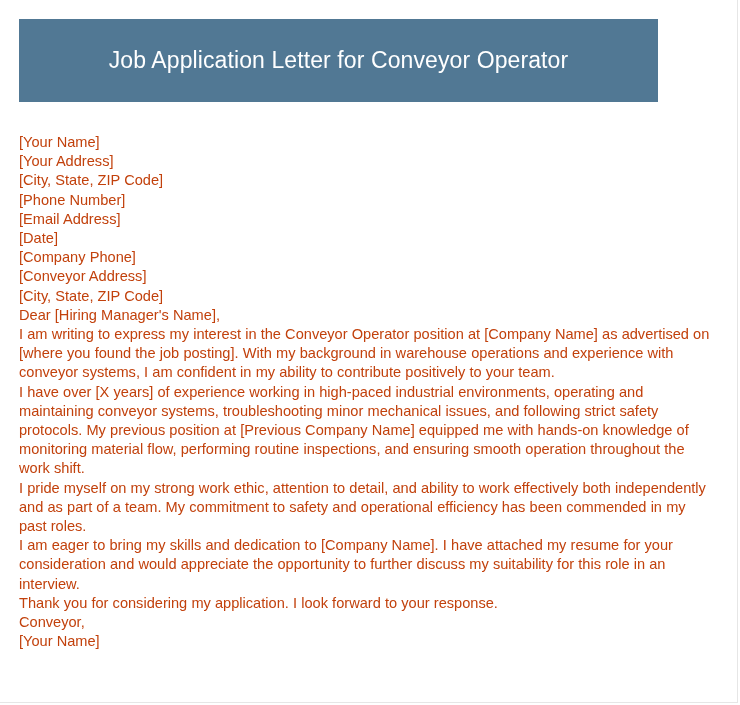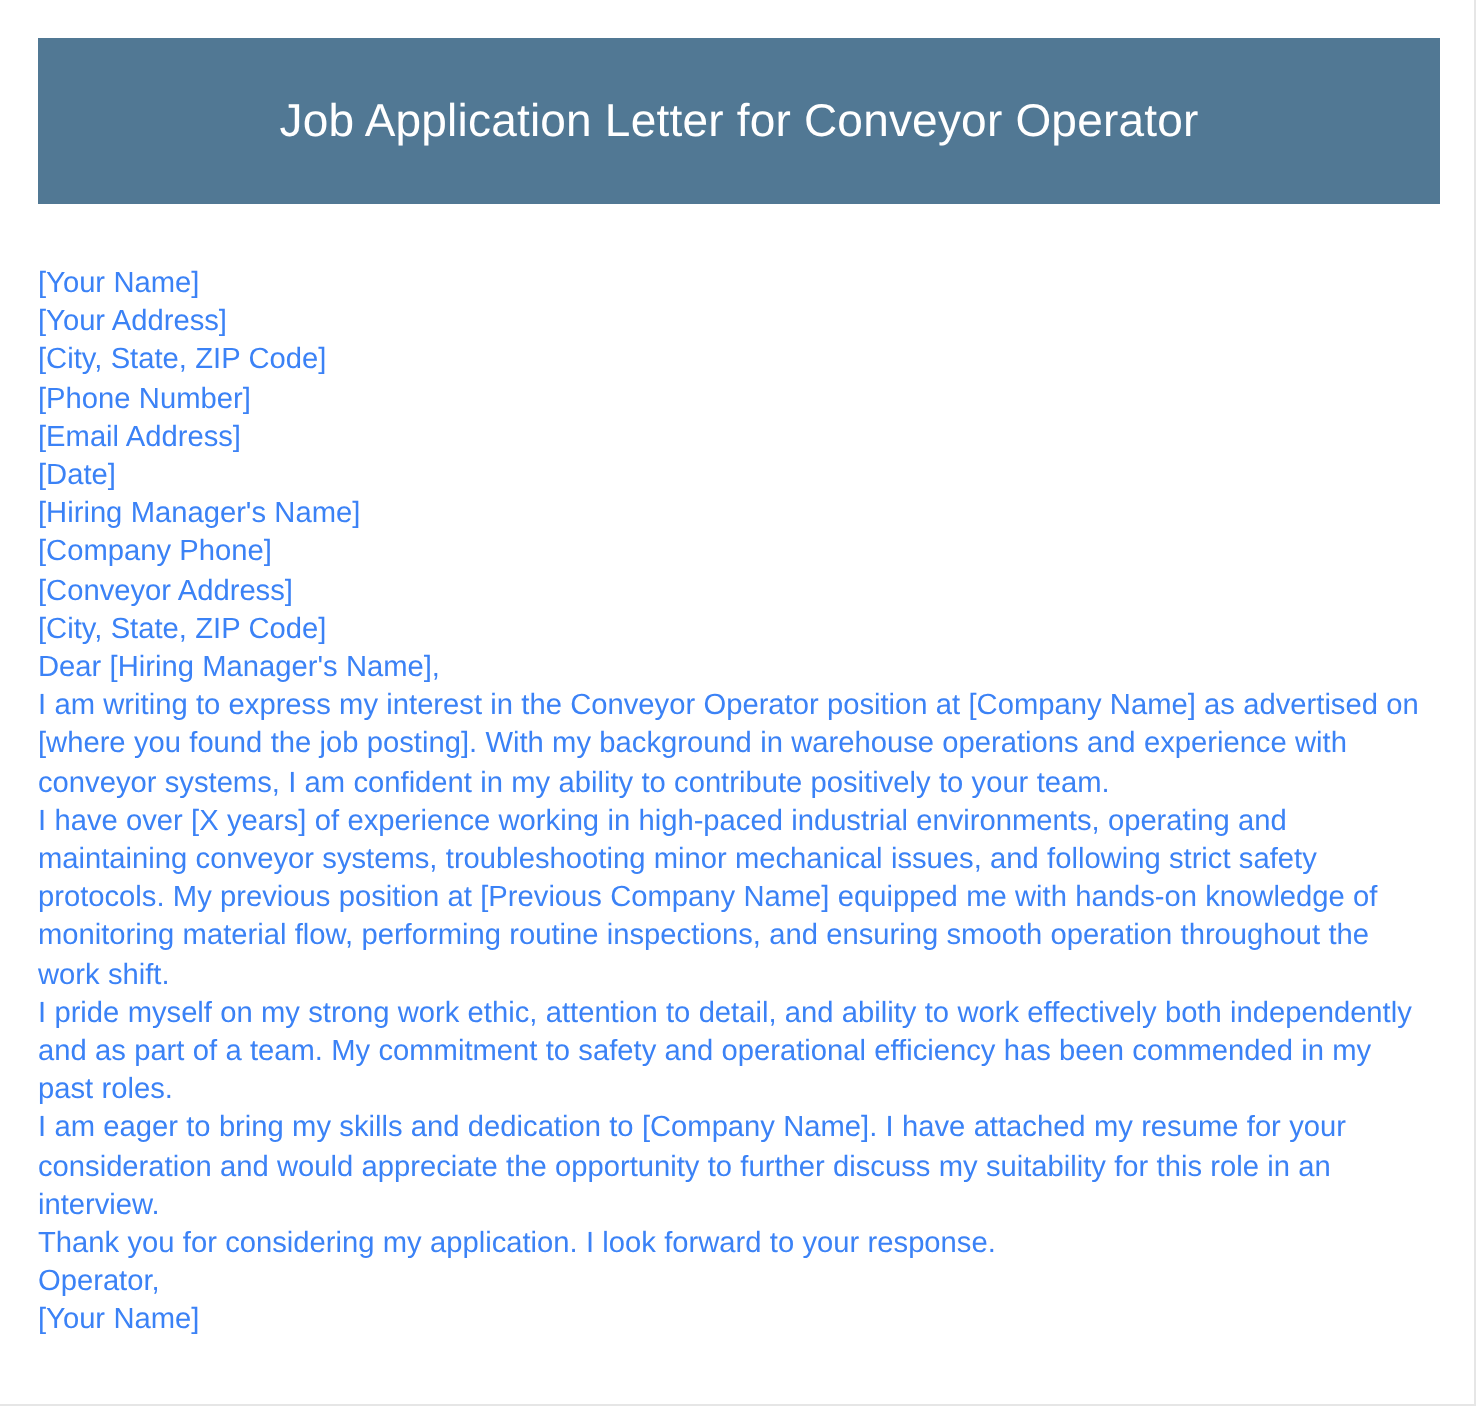--- a/index.html
+++ b/index.html
@@ -22,21 +22,21 @@
     background: #ffffff;
     border: 1px solid #e6e6e6;
     border-top: none;
     border-left: none;
     overflow: hidden;
   }
   .title-band {
     position: absolute;
     left: 19px;
     top: 19px;
-    width: 701px;
+    width: 639px;
     height: 83px;
     background: #517894;
     display: flex;
     align-items: center;
     justify-content: center;
     box-sizing: border-box;
   }
   .title-band-text {
     color: #ffffff;
     font-size: 23px;
@@ -47,21 +47,21 @@
     white-space: nowrap;
   }
   .letter-body {
     position: absolute;
     left: 19px;
     top: 133px;
     width: 696px;
   }
   .letter-line,
   .letter-para {
-    color: #3b82f6;
+    color: #c2410c;
     font-size: 14.6px;
     line-height: 19.2px;
     margin: 0;
     text-align: left;
     word-spacing: 0.1px;
   }
   .letter-para {
     margin-bottom: 0;
   }
 </style>
@@ -79,31 +79,30 @@
     <div>
       <div class="letter-line">[Your Name]</div>
       <div class="letter-line">[Your Address]</div>
       <div class="letter-line">[City, State, ZIP Code]</div>
       <div class="letter-line">[Phone Number]</div>
       <div class="letter-line">[Email Address]</div>
       <div class="letter-line">[Date]</div>
     </div>
 
     <div>
-      <div class="letter-line">[Hiring Manager's Name]</div>
       <div class="letter-line">[Company Phone]</div>
       <div class="letter-line">[Conveyor Address]</div>
       <div class="letter-line">[City, State, ZIP Code]</div>
     </div>
 
     <div class="letter-line">Dear [Hiring Manager's Name],</div>
 
     <p class="letter-para">I am writing to express my interest in the Conveyor Operator position at [Company Name] as advertised on [where you found the job posting]. With my background in warehouse operations and experience with conveyor systems, I am confident in my ability to contribute positively to your team.</p>
     <p class="letter-para">I have over [X years] of experience working in high-paced industrial environments, operating and maintaining conveyor systems, troubleshooting minor mechanical issues, and following strict safety protocols. My previous position at [Previous Company Name] equipped me with hands-on knowledge of monitoring material flow, performing routine inspections, and ensuring smooth operation throughout the work shift.</p>
     <p class="letter-para">I pride myself on my strong work ethic, attention to detail, and ability to work effectively both independently and as part of a team. My commitment to safety and operational efficiency has been commended in my past roles.</p>
     <p class="letter-para">I am eager to bring my skills and dedication to [Company Name]. I have attached my resume for your consideration and would appreciate the opportunity to further discuss my suitability for this role in an interview.</p>
     <p class="letter-para">Thank you for considering my application. I look forward to your response.</p>
 
-    <div class="letter-line">Operator,</div>
+    <div class="letter-line">Conveyor,</div>
     <div class="letter-line">[Your Name]</div>
 
   </div>
 </div>
 
 </body></html>

